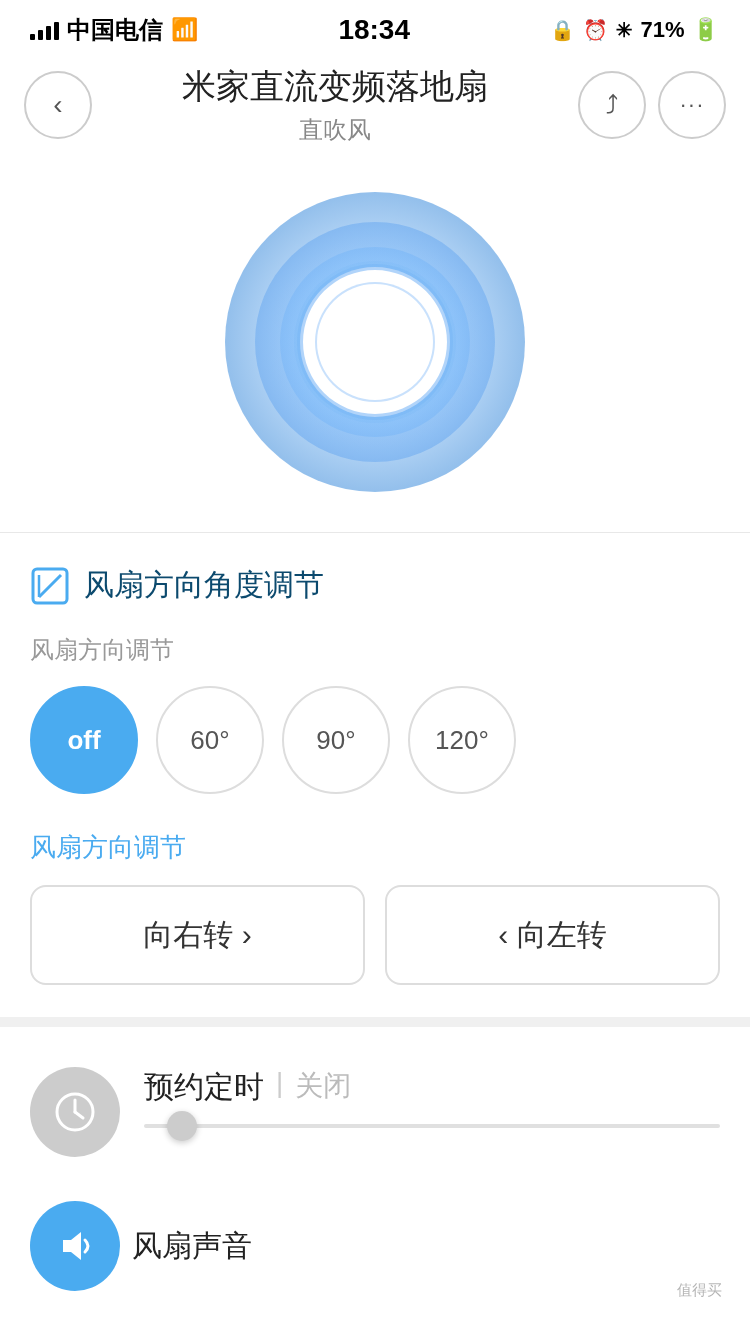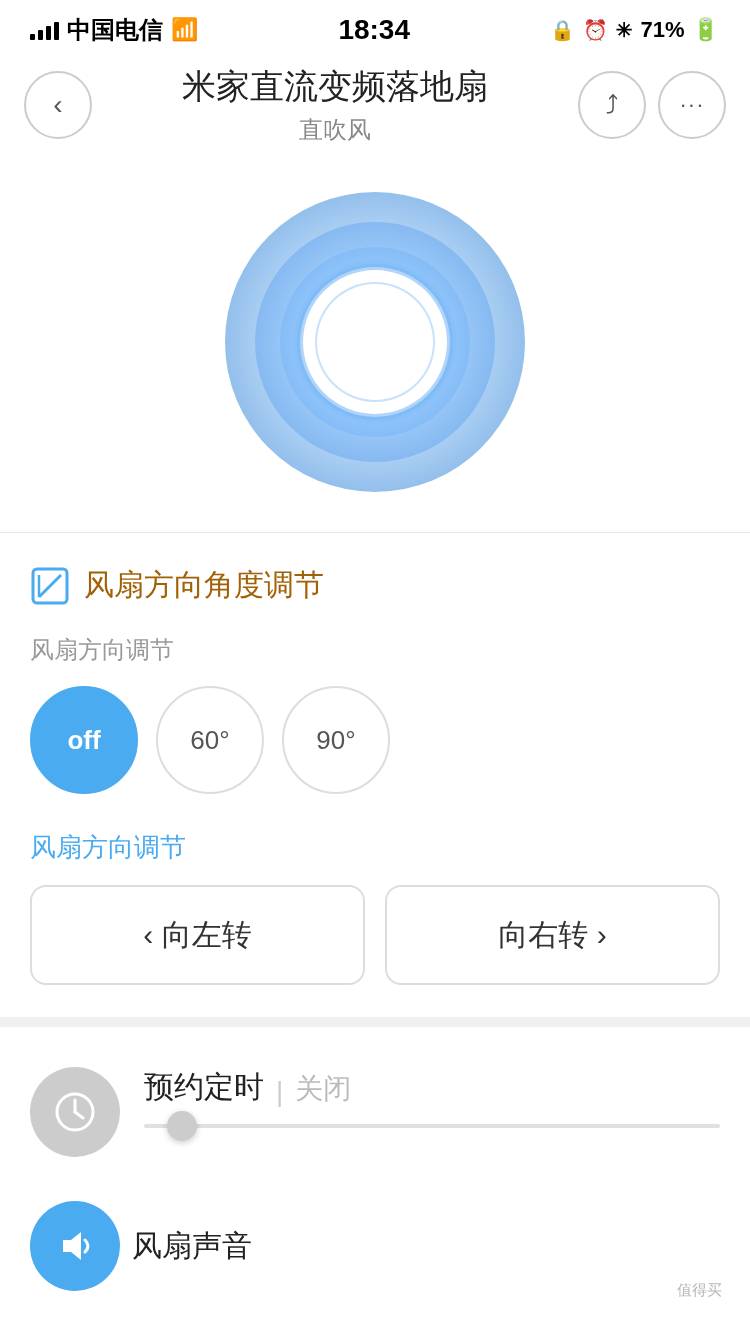--- a/index.html
+++ b/index.html
@@ -114,21 +114,21 @@
       gap: 14px;
       margin-bottom: 28px;
     }
     .section-icon {
       width: 40px; height: 40px;
       display: flex; align-items: center; justify-content: center;
     }
     .section-title {
       font-size: 30px;
       font-weight: 500;
-      color: #a16207;
+      color: #0c4a6e;
     }
 
     
     .angle-label {
       font-size: 24px;
       color: #999;
       margin-bottom: 20px;
     }
     .angle-options {
       display: flex;
@@ -193,21 +193,21 @@
     }
     .timer-icon-circle {
       width: 90px; height: 90px;
       border-radius: 50%;
       background: #ccc;
       display: flex; align-items: center; justify-content: center;
       flex-shrink: 0;
     }
     .timer-content { flex: 1; }
     .timer-title-row {
-      display: flex; align-items: flex-end; gap: 12px;
+      display: flex; align-items: flex-start; gap: 12px;
       margin-bottom: 16px;
     }
     .timer-title { font-size: 30px; color: #222; }
     .timer-sep { color: #ccc; font-size: 28px; }
     .timer-status { font-size: 28px; color: #bbb; }
     .timer-slider-track {
       height: 4px;
       background: #e0e0e0;
       border-radius: 2px;
       position: relative;
@@ -323,27 +323,28 @@
     </div>
     <span class="section-title">风扇方向角度调节</span>
   </div>
 
   <div class="angle-label">风扇方向调节</div>
 
   <div class="angle-options">
     <button class="angle-btn active">off</button>
     <button class="angle-btn">60°</button>
     <button class="angle-btn">90°</button>
+    <button class="angle-btn">120°</button>
   </div>
 
   <div style="margin-top: 36px;">
     <div class="direction-label">风扇方向调节</div>
     <div class="direction-btns">
+      <button class="direction-btn">向右转 ›</button>
       <button class="direction-btn">‹ 向左转</button>
-      <button class="direction-btn">向右转 ›</button>
     </div>
   </div>
 </div>
 
 <div class="section-divider"></div>
 
 <div class="timer-section">
   <div class="timer-icon-circle">
     <svg width="44" height="44" viewBox="0 0 44 44" fill="none">
       <circle cx="22" cy="22" r="18" stroke="#fff" stroke-width="3" fill="none"></circle>

